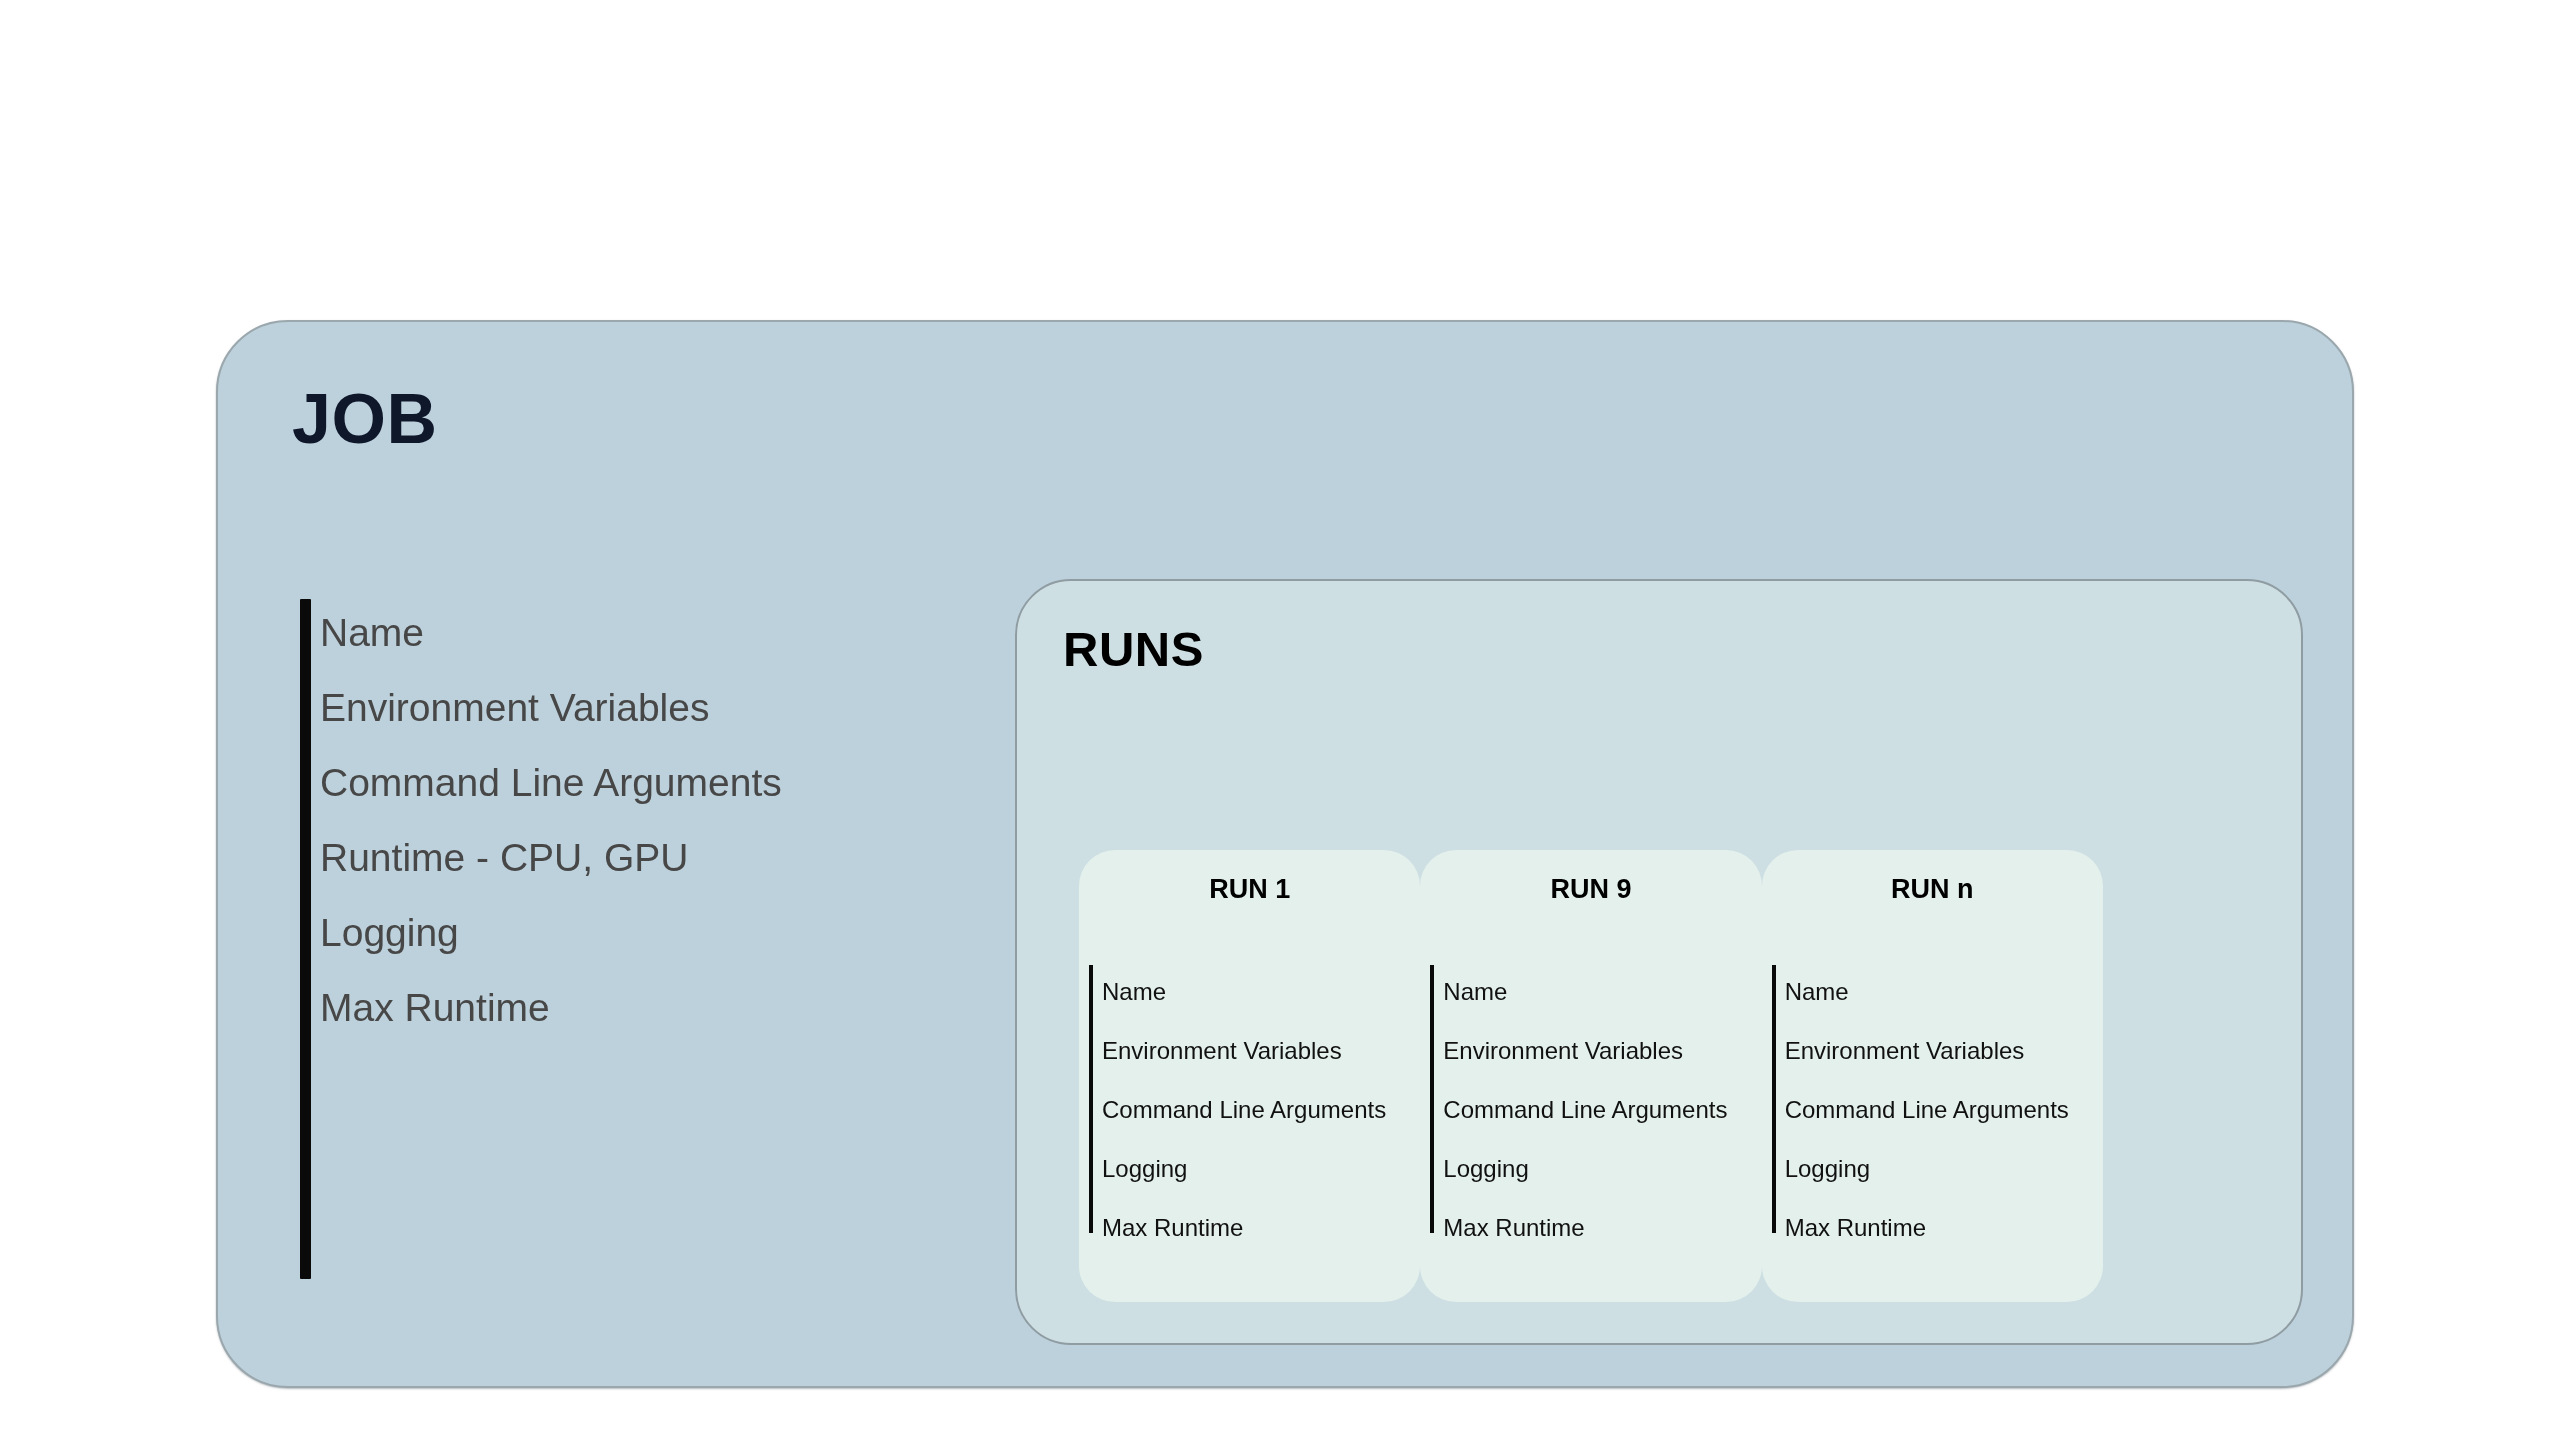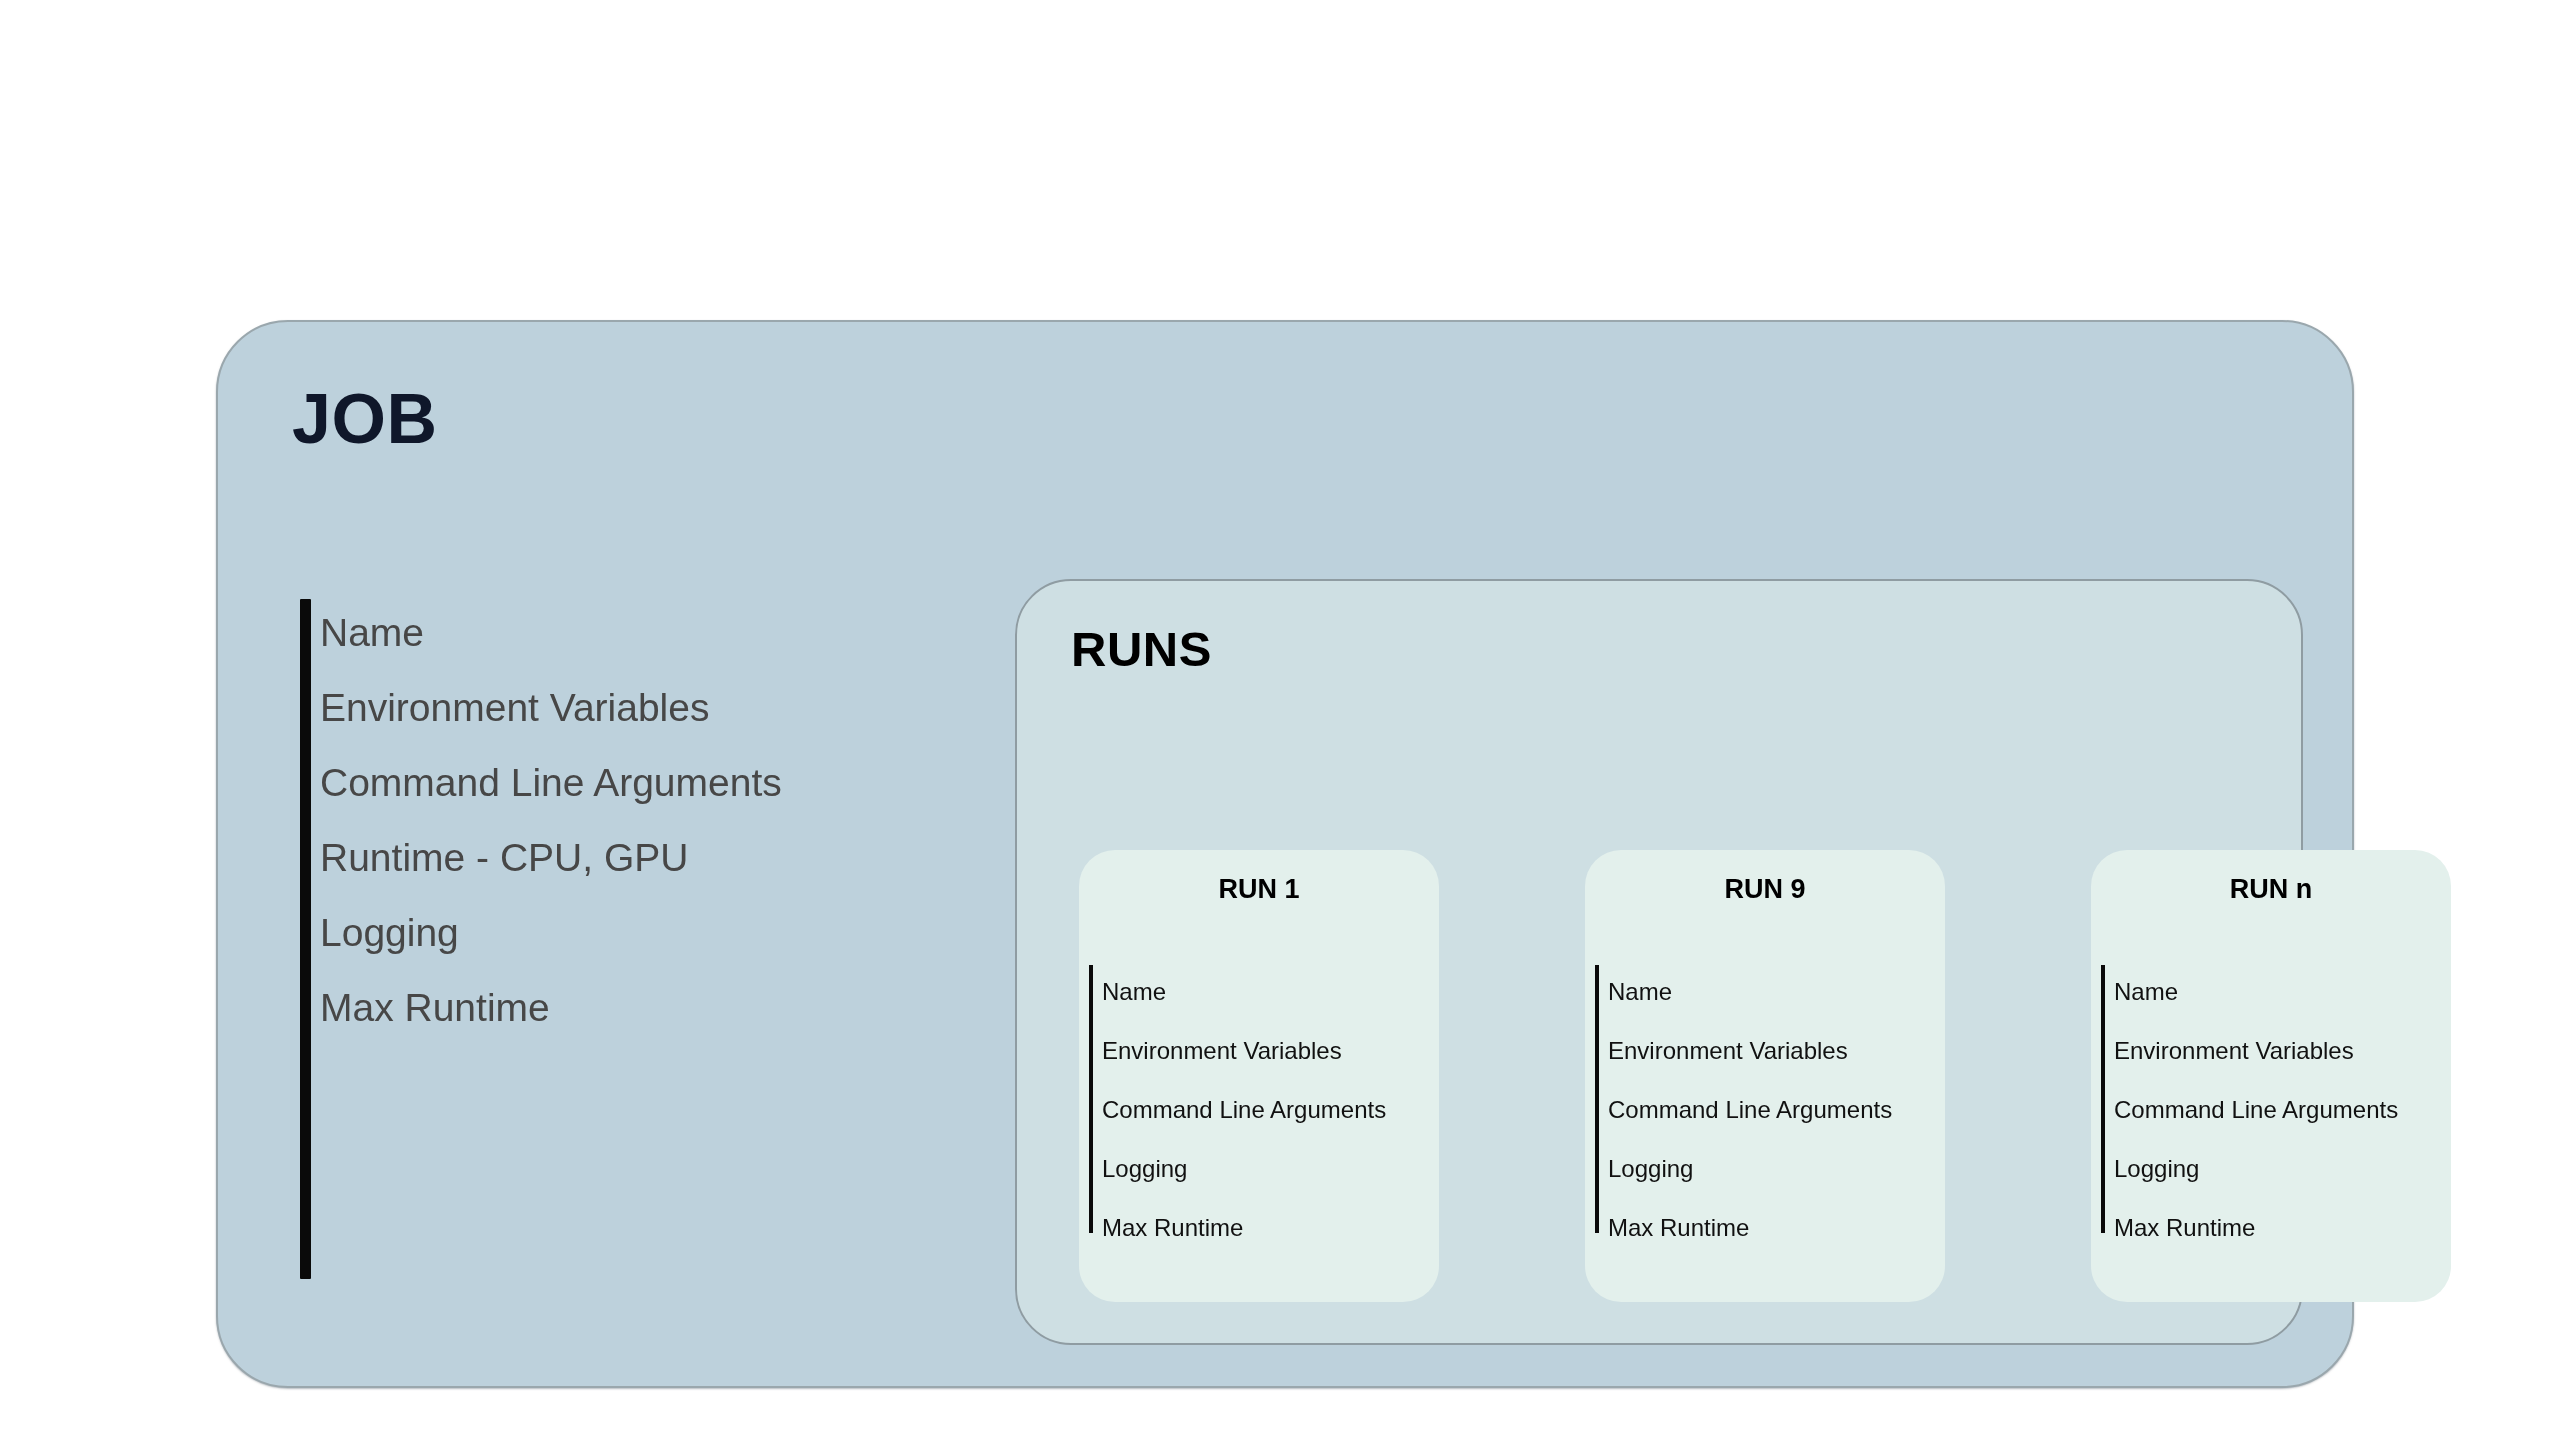--- a/index.html
+++ b/index.html
@@ -93,29 +93,28 @@
 
   .runs-title {
     position: absolute;
     left: 46px;
     top: 44px;
     font-size: 49px;
     font-weight: bold;
     color: #000000;
     letter-spacing: 0.5px;
     line-height: 1;
-    margin-left: 8px;
   }
 
   
   .run-cards {
     position: absolute;
     left: 62px;
     top: 269px;
-    width: 1372px;
+    width: 1024px;
     height: 452px;
     display: flex;
     flex-direction: row;
     justify-content: space-between;
   }
 
   .run-card {
     width: 360px;
     height: 452px;
     background: #e3f0ec;

